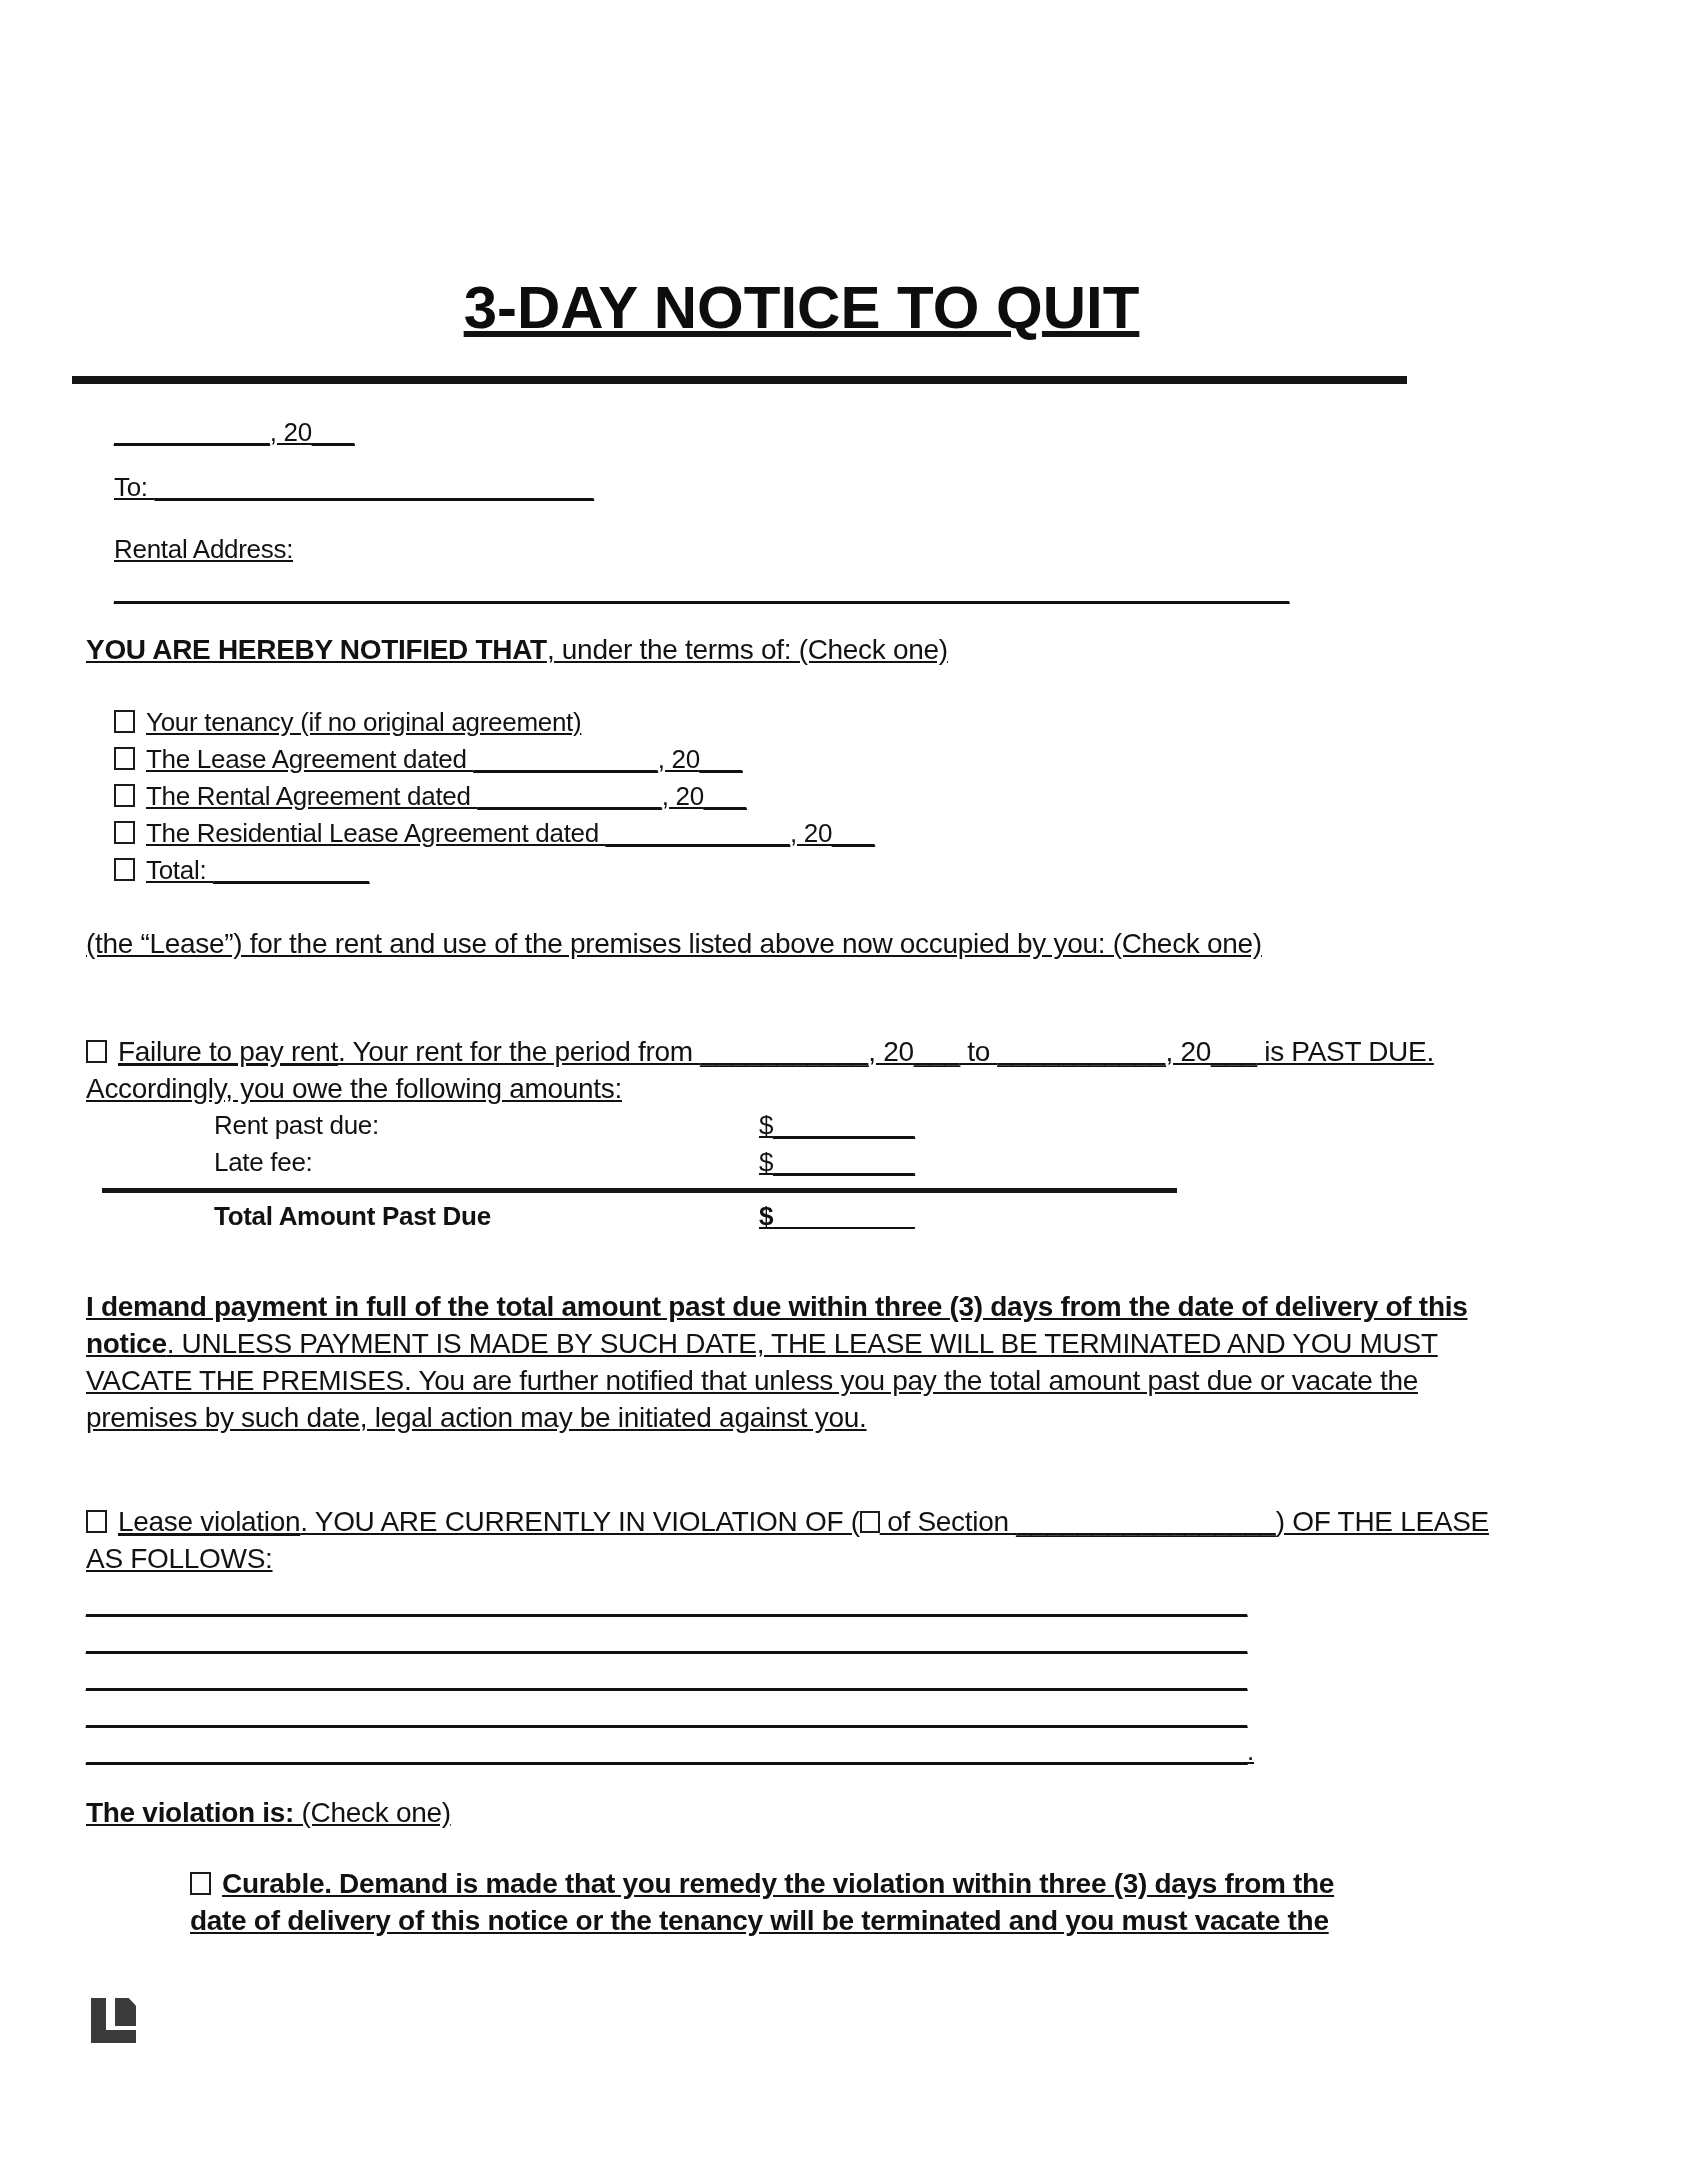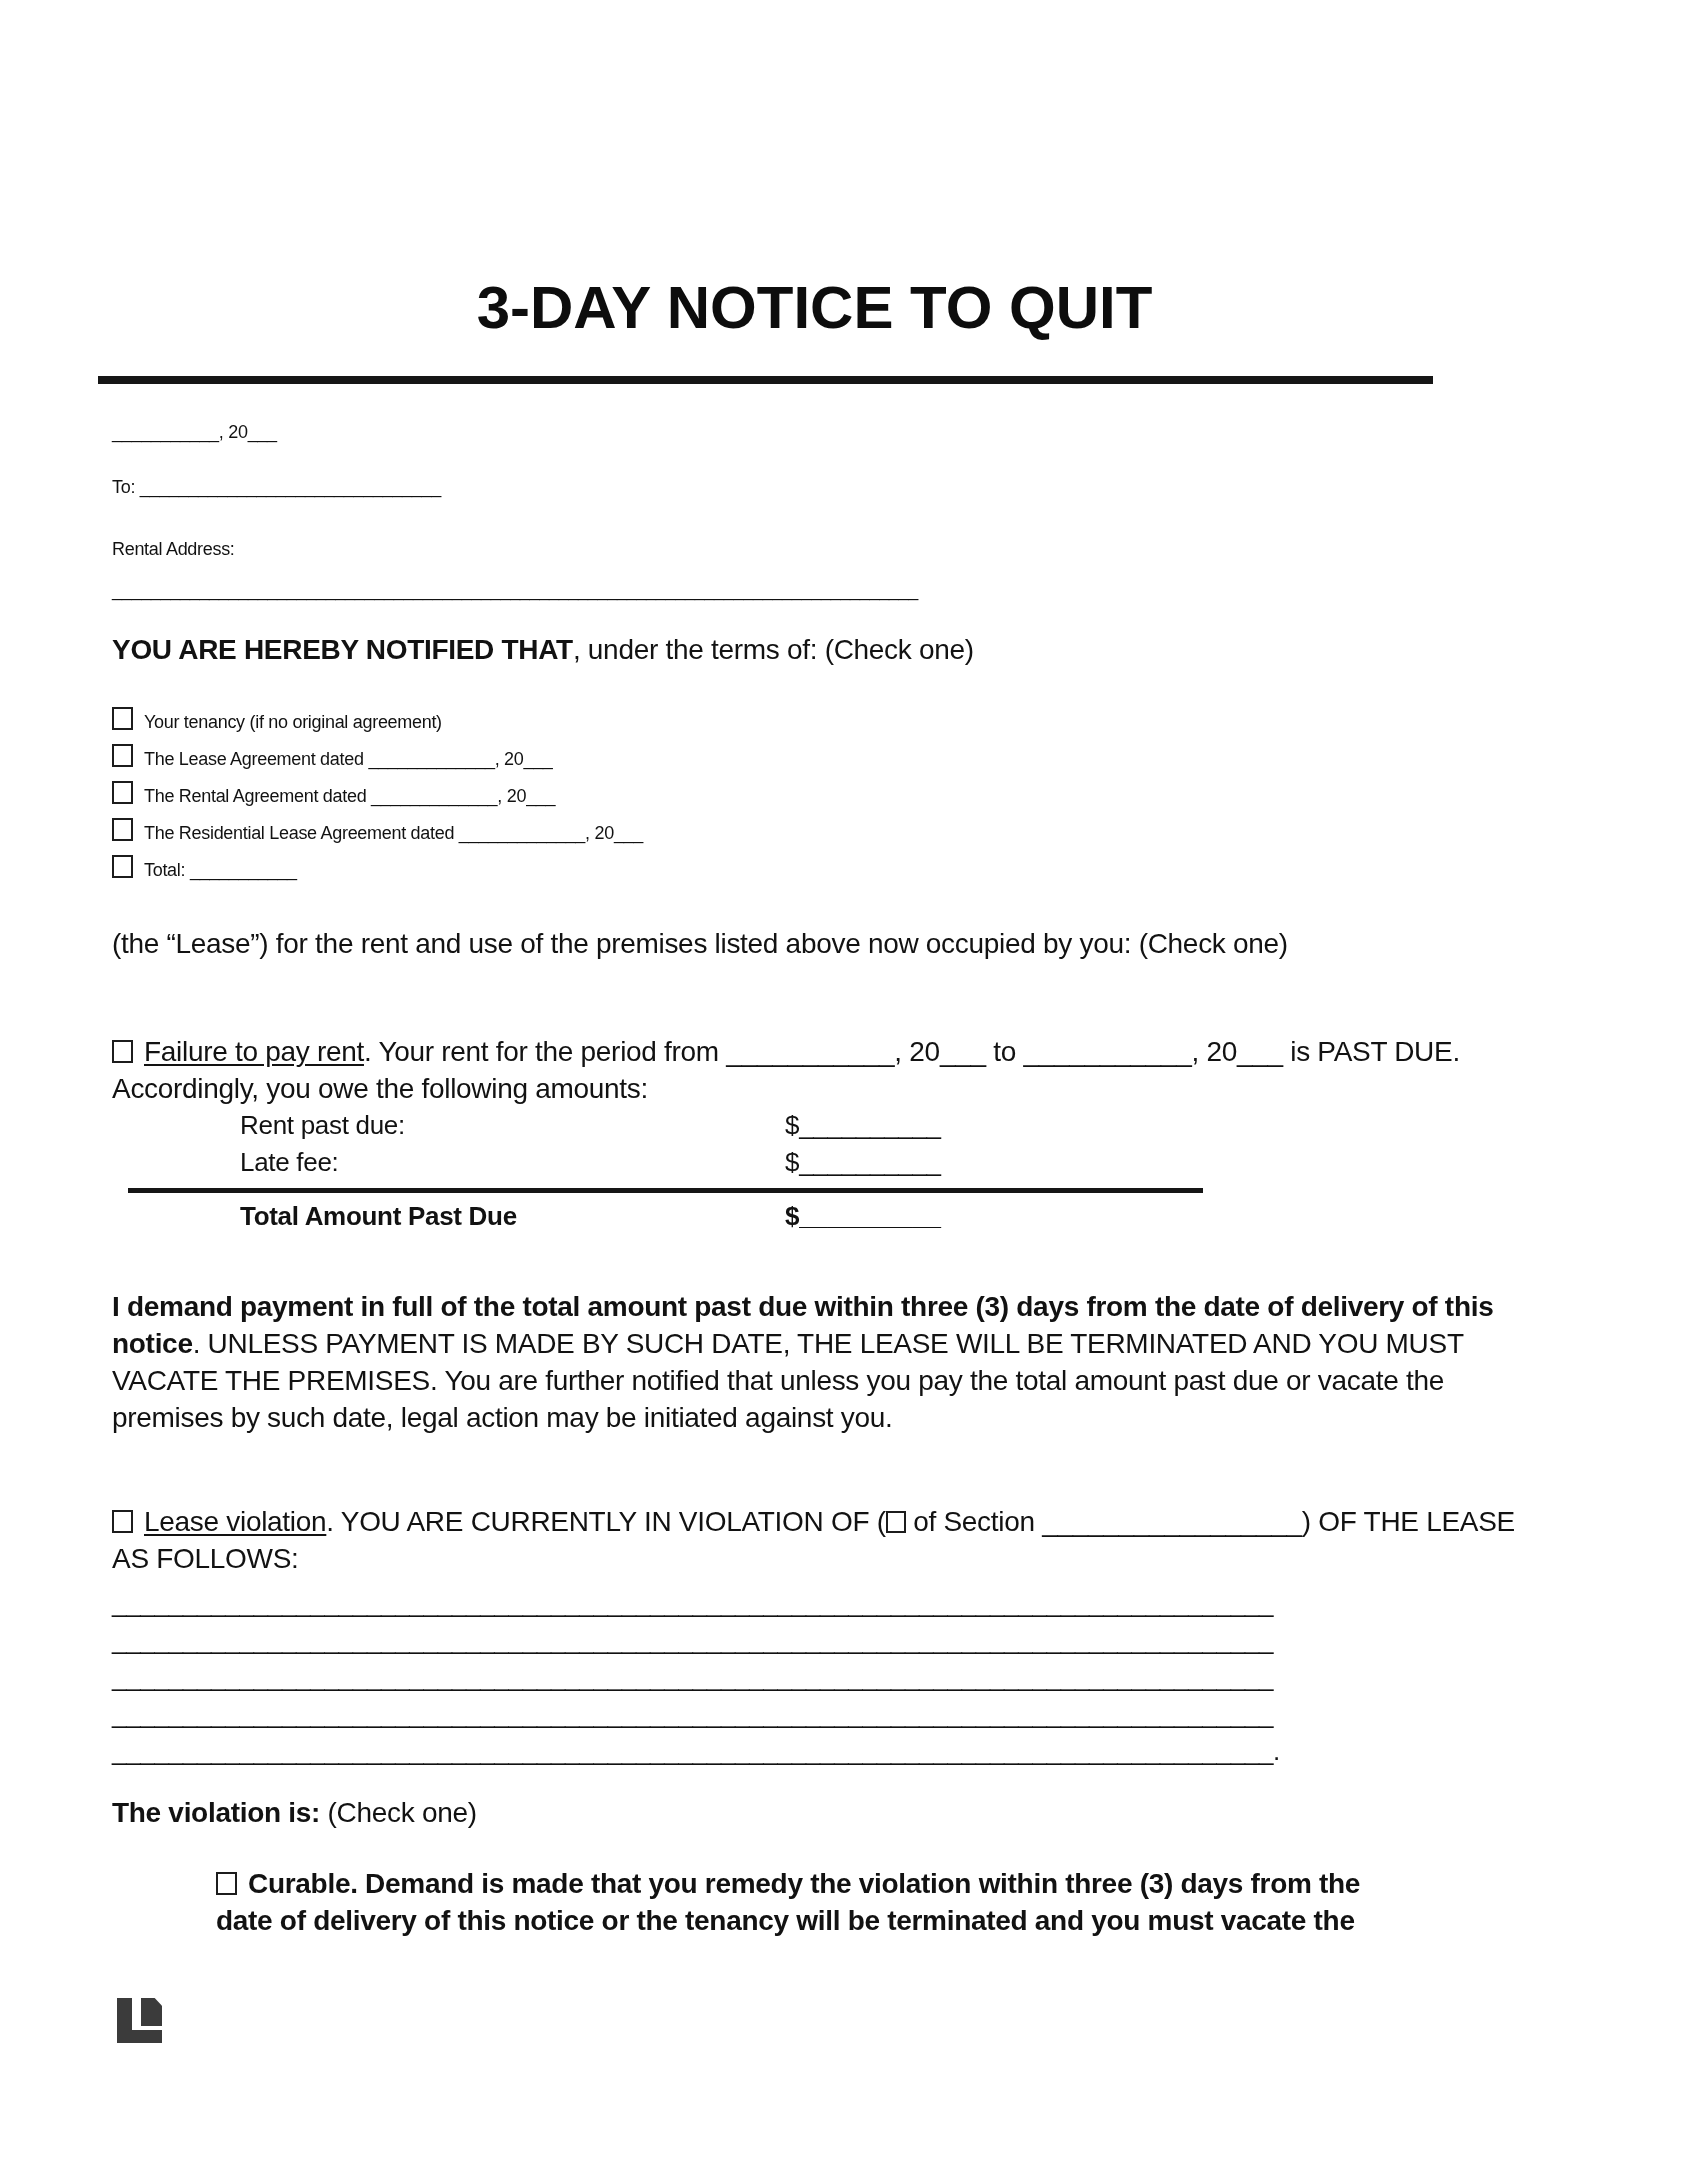--- a/index.html
+++ b/index.html
@@ -5,40 +5,40 @@
   * { margin:0; padding:0; box-sizing:border-box; }
   html,body { background:#ffffff; }
   .page {
     position:relative;
     width:1683px; height:2178px;
     background:#ffffff;
     color:#121212;
     font-family:"Liberation Sans", sans-serif;
     overflow:hidden;
   }
-  .content { padding-left:112px; padding-right:166px; }
+  .content { padding-left:86px; padding-right:166px;text-decoration:underline; }
 
   .title {
     margin-top:273px;
     text-align:center;
     font-size:60px;
     font-weight:700;
     line-height:69px;
     letter-spacing:0;
     color:#0d0d0d;
   }
   .rule {
     margin-top:34px;
     margin-left:-14px;
     width:1335px;
     height:8px;
     background:#161616;
   }
 
-  .line { font-size:18px; line-height:37px; letter-spacing:-0.3px; }
+  .line { font-size:26px; line-height:37px; letter-spacing:-0.3px;margin-left:28px; }
   .b { font-weight:700; }
   .ul { text-decoration:underline; text-underline-offset:3px; }
   .para { font-size:28px; line-height:37px; letter-spacing:-0.3px; }
 
   .cb {
     display:inline-block;
     width:21px; height:23px;
     border:2px solid #1c1c1c;
     vertical-align:-2px;
     margin-right:11px;

